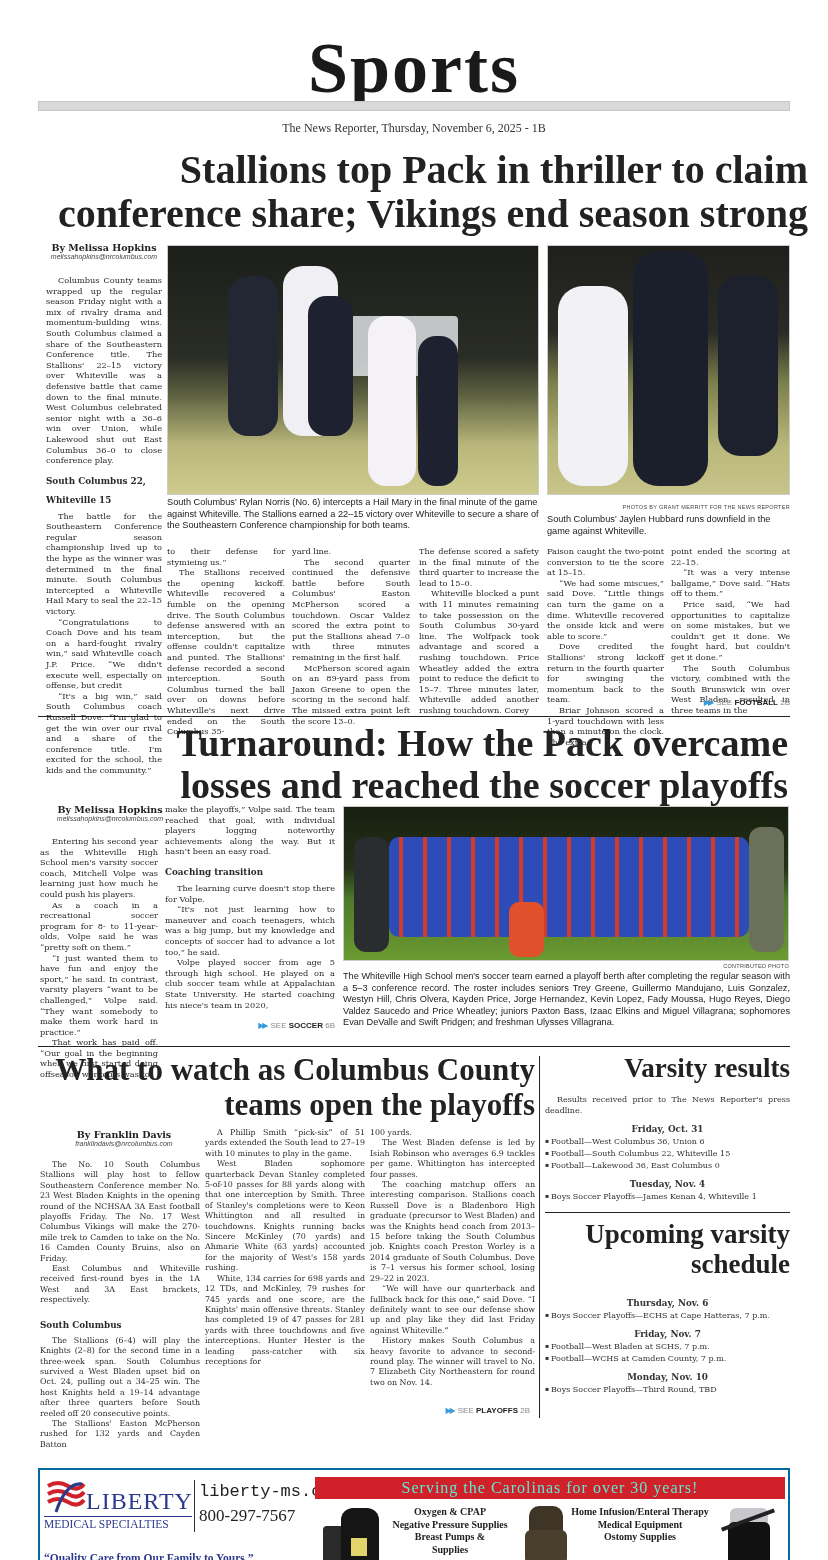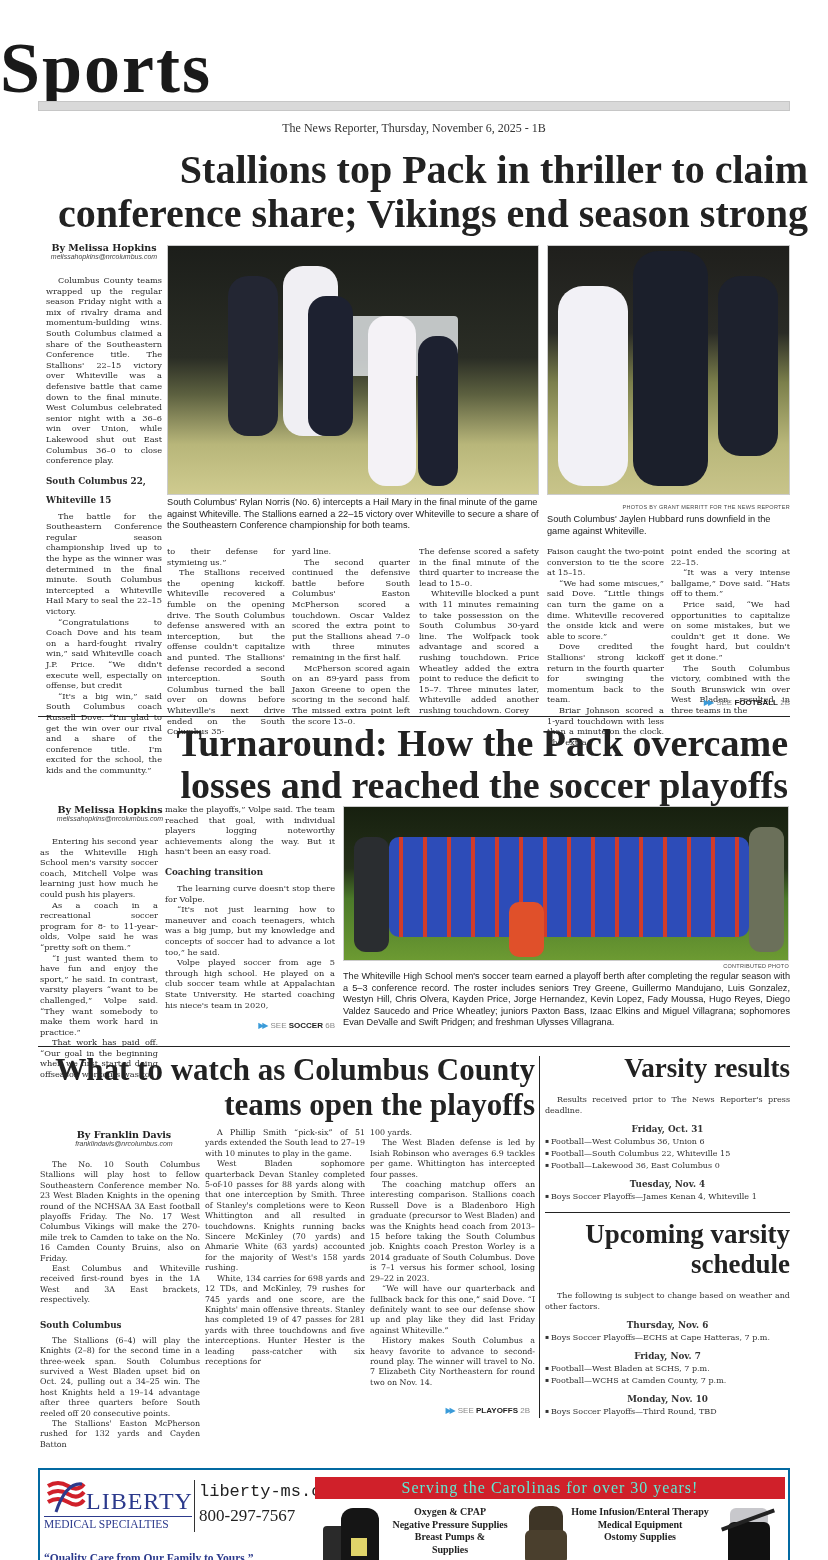--- a/index.html
+++ b/index.html
@@ -1,18 +1,18 @@
 <!DOCTYPE html>
 <html><head>
 <meta charset="utf-8">
 <style>
 *{box-sizing:border-box;margin:0;padding:0}
 body{width:828px;height:1560px;background:#fff;font-family:"DejaVu Serif",serif;color:#222;position:relative;overflow:hidden}
 .abs{position:absolute}
-.masthead{left:0;top:28px;width:828px;text-align:left;font-family:"Liberation Serif",serif;font-size:72px;font-weight:bold;letter-spacing:2px;color:#1a1a1a;line-height:80px}
+.masthead{left:0;top:28px;width:828px;text-align:center;font-family:"Liberation Serif",serif;font-size:72px;font-weight:bold;letter-spacing:2px;color:#1a1a1a;line-height:80px}
 .grayband{left:38px;top:101px;width:752px;height:10px;background:#d9d9d9;border:1px solid #c6c6c6}
 .dateline{left:0;top:121px;width:828px;text-align:center;font-family:"Liberation Serif",serif;font-size:12px;color:#333}
 .h1{font-family:"Liberation Serif",serif;font-weight:bold;color:#222;text-align:right}
 .byline{font-family:"DejaVu Serif",serif;font-weight:bold;font-size:9.5px;text-align:center;color:#222}
 .email{font-family:"Liberation Sans",sans-serif;font-size:7px;text-align:center;color:#444;font-style:italic}
 .col{font-family:"DejaVu Serif",serif;font-size:8.2px;line-height:10.6px;text-align:justify;color:#2a2a2a}
 .col p{text-indent:12px}
 .col p.noind{text-indent:0}
 .subhead{font-weight:bold;text-align:left;font-size:8.8px;line-height:19px;margin:6px 0 1px}
 .caption{font-family:"Liberation Sans",sans-serif;font-size:9.2px;line-height:11.5px;color:#222}
@@ -180,21 +180,20 @@
   <div class="day">Tuesday, Nov. 4</div>
   <div class="item">Boys Soccer Playoffs—James Kenan 4, Whiteville 1</div>
 </div>
 <div class="abs rule" style="left:545px;top:1212px;width:245px"></div>
 
 <div class="abs h1" style="left:544px;top:1219px;width:246px;font-size:27px;line-height:30px">
   <div>Upcoming varsity</div>
   <div>schedule</div>
 </div>
 <div class="abs list" style="left:545px;top:1290px;width:245px">
-  <div style="text-indent:12px;text-align:justify">The following is subject to change based on weather and other factors.</div>
   <div class="day">Thursday, Nov. 6</div>
   <div class="item">Boys Soccer Playoffs—ECHS at Cape Hatteras, 7 p.m.</div>
   <div class="day">Friday, Nov. 7</div>
   <div class="item">Football—West Bladen at SCHS, 7 p.m.</div>
   <div class="item">Football—WCHS at Camden County, 7 p.m.</div>
   <div class="day">Monday, Nov. 10</div>
   <div class="item">Boys Soccer Playoffs—Third Round, TBD</div>
 </div>
 
 <div class="abs ad">

